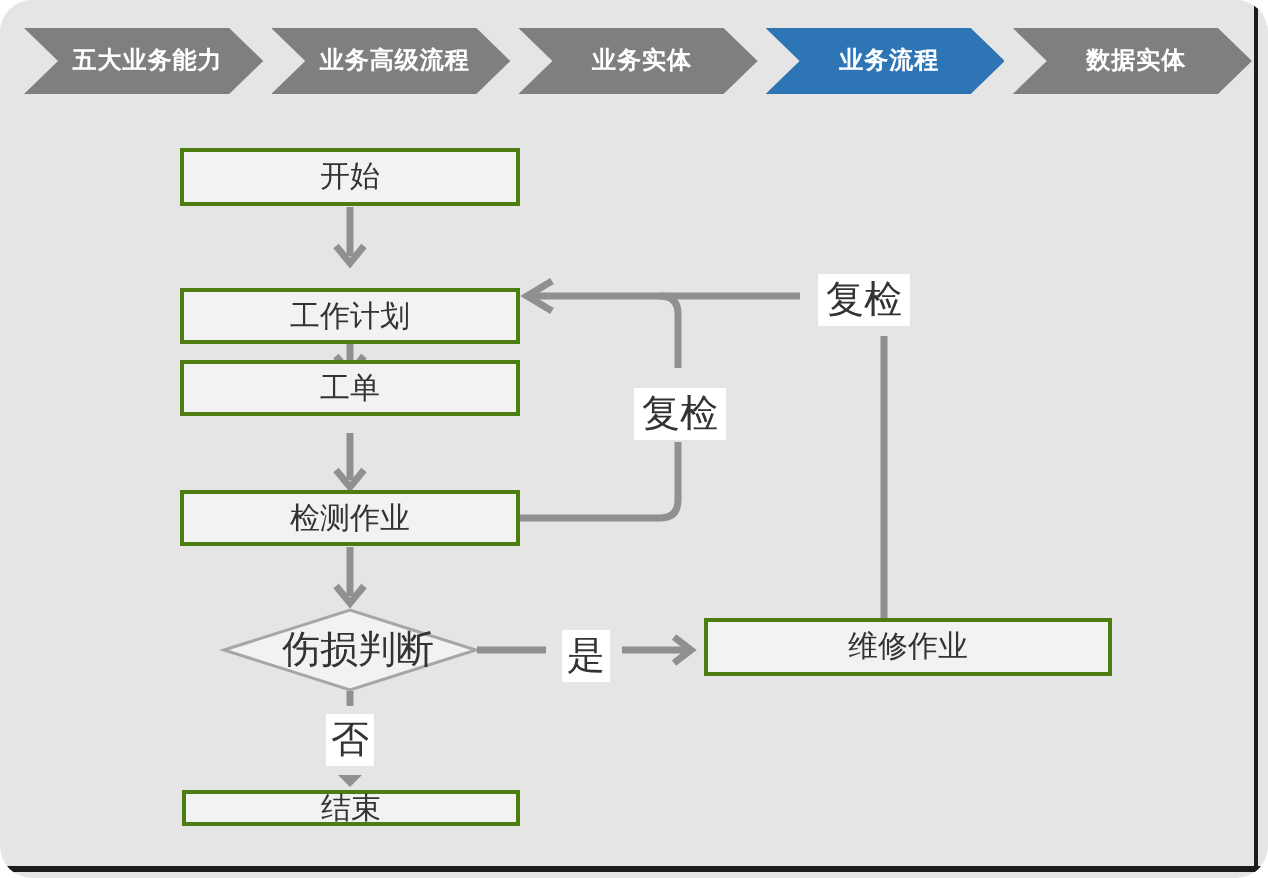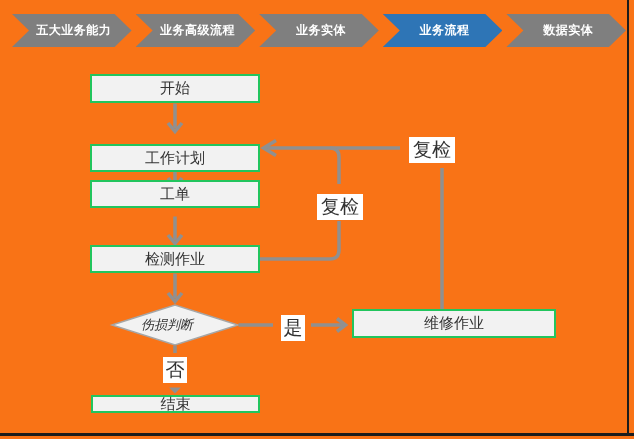--- a/index.html
+++ b/index.html
@@ -1,53 +1,54 @@
 <!DOCTYPE html>
 <html><head>
 <meta charset="utf-8">
 <style>
   * { margin:0; padding:0; box-sizing:border-box; }
   html,body { background:#fff; }
   .stage {
     position:relative; width:634px; height:439px;
-    background:#f97316; overflow:hidden;
+    background:#e5e5e5; overflow:hidden;
     font-family:"Liberation Sans", sans-serif;
+    border-radius:16px;
   }
   
   .chevron-bar {
     position:absolute; left:12px; top:14px; width:614px; height:33px;
     display:flex;
   }
   .chevron {
     flex:1 1 0; position:relative; margin-right:4px;
     background:#7f7f7f; color:#ffffff;
     font-size:12px; font-weight:bold; letter-spacing:0.5px;
     display:flex; align-items:center; justify-content:center;
     padding-left:10px; padding-right:6px;
     clip-path:polygon(0 0, calc(100% - 17px) 0, 100% 50%, calc(100% - 17px) 100%, 0 100%, 17px 50%);
     white-space:nowrap;
   }
   .chevron:last-child { margin-right:0; }
   .chevron.active { background:#2e75b6; }
   
   .node {
-    position:absolute; background:#f2f2f2; border:2px solid #22c55e;
+    position:absolute; background:#f2f2f2; border:2px solid #4d7c0f;
     display:flex; align-items:center; justify-content:center;
     font-size:15px; color:#333333;text-align:center;
   }
   .n-start   { left:90px;  top:74px;  width:170px; height:29px; }
   .n-plan    { left:90px;  top:144px; width:170px; height:28px; }
   .n-order   { left:90px;  top:180px; width:170px; height:28px; }
   .n-inspect { left:90px;  top:245px; width:170px; height:28px; }
   .n-end     { left:91px;  top:395px; width:169px; height:18px; }
   .n-repair  { left:352px; top:309px; width:204px; height:29px; }
   .diamond-label {
-    position:absolute; left:104px; top:305px; width:126px; height:40px;
+    position:absolute; left:116px; top:305px; width:126px; height:40px;
     display:flex; align-items:center; justify-content:center;
-    font-size:13px; color:#333333;font-style:italic;
+    font-size:19px; color:#333333;
   }
   
   .edge-label {
     position:absolute; font-size:19px; color:#333333; text-align:center;
     background:#ffffff;
   }
   .l-recheck-outer { left:409px; top:137px; width:46px; }
   .l-recheck-inner { left:317px; top:194px; width:46px; }
   .l-yes { left:281px; top:315px; width:24px; }
   .l-no  { left:163px; top:357px; width:24px; }

